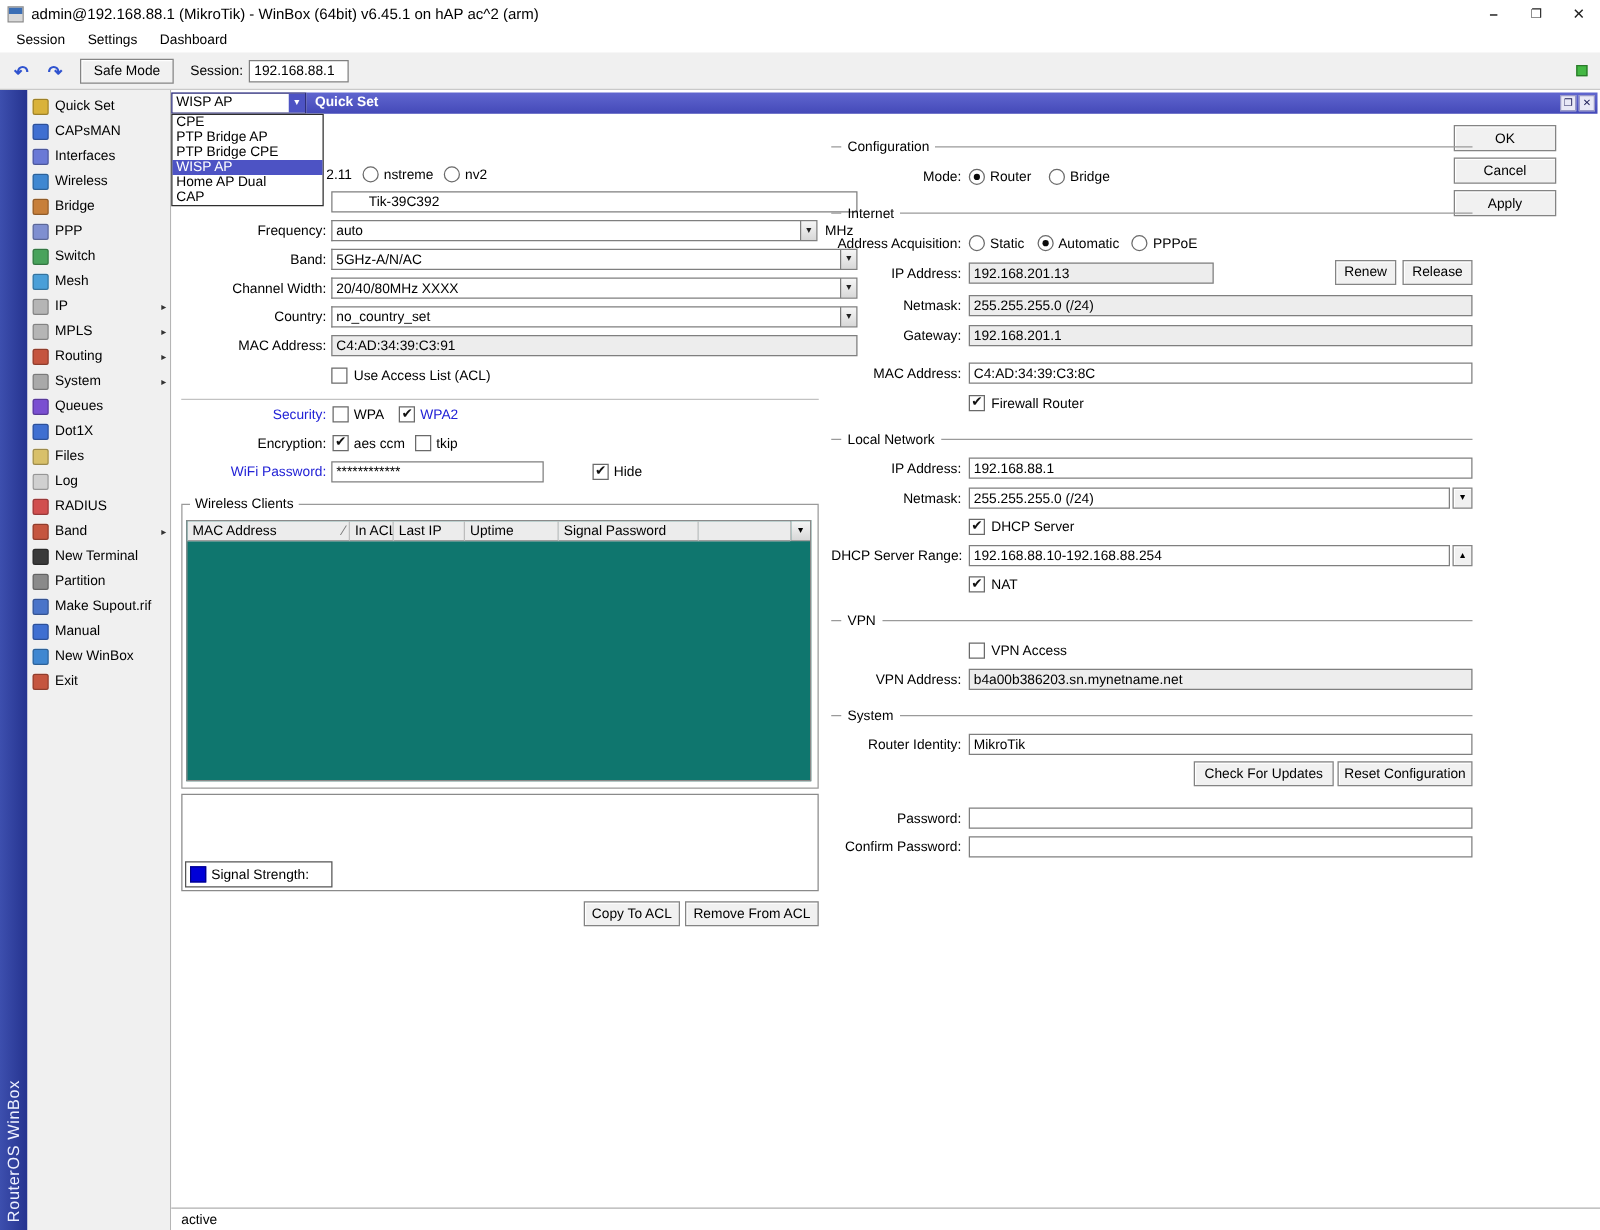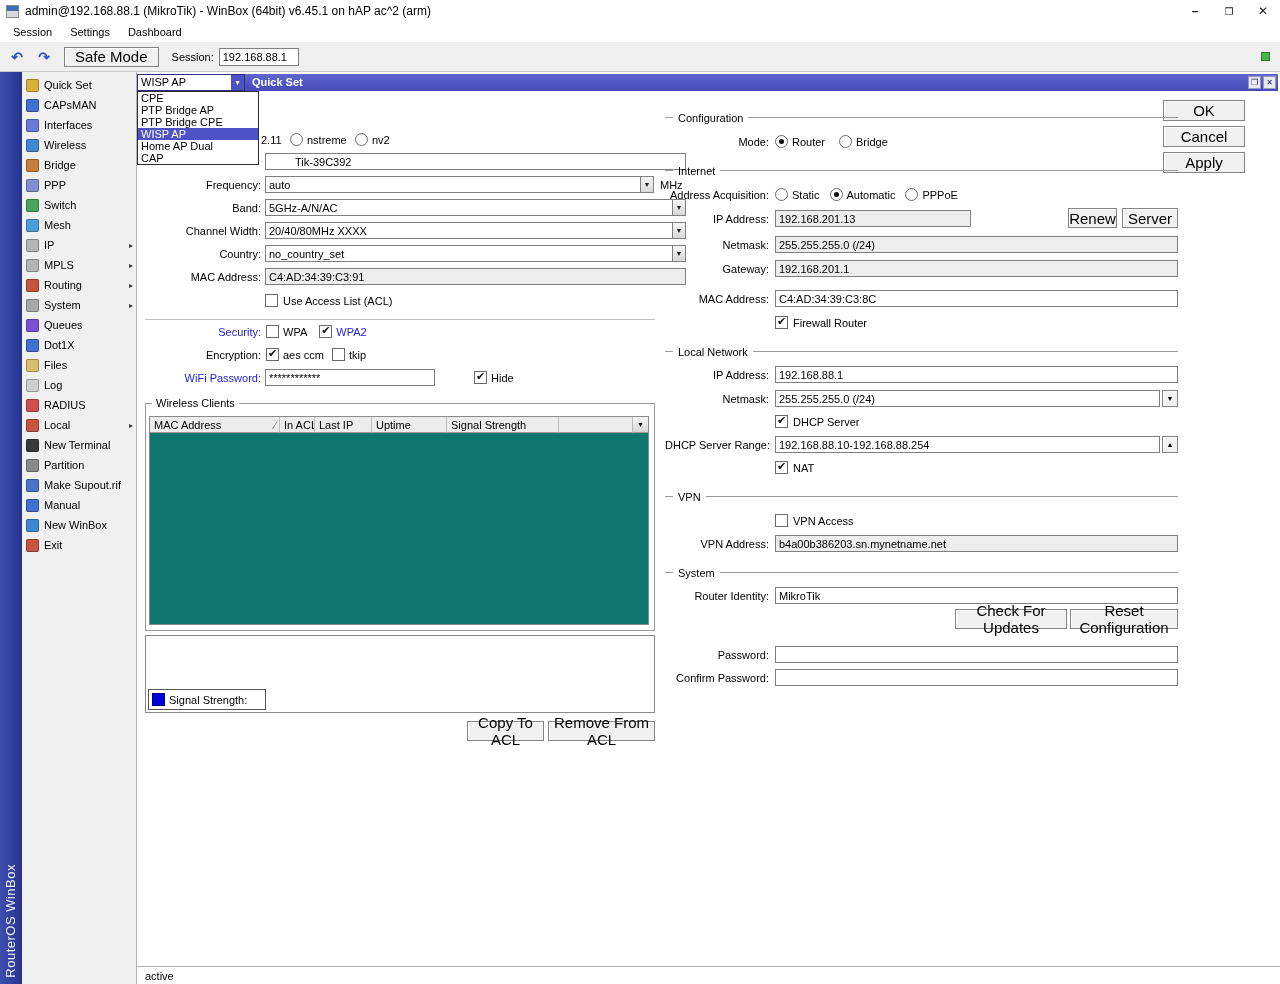--- a/index.html
+++ b/index.html
@@ -19,21 +19,21 @@
 
   
   .menubar { position:absolute; top:22px; left:0; right:0; height:20px; background:#fff; display:flex; align-items:center; padding-left:4px; }
   .mitem { padding:0 9px; height:20px; display:flex; align-items:center; }
 
   
   .toolbar { position:absolute; top:42px; left:0; right:0; height:30px; background:#f0f0f0; border-bottom:1px solid #c9c9c9; display:flex; align-items:center; padding:0 6px; gap:5px; }
   .tico { width:22px; height:20px; display:flex; align-items:center; justify-content:center; color:#2f53cf; font-size:14px; font-weight:bold; }
   .tico.undo::before { content:"↶"; }
   .tico.redo::before { content:"↷"; }
-  .btn { background:#f1f1f1; border:1px solid #848484; box-shadow:inset 1px 1px 0 #fff; font-family:"Liberation Sans",sans-serif; font-size:15px; color:#000; display:inline-flex; align-items:center; justify-content:center; }
+  .btn { background:#f1f1f1; border:1px solid #848484; box-shadow:inset 1px 1px 0 #fff; font-family:"Liberation Sans",sans-serif; font-size:11px; color:#000; display:inline-flex; align-items:center; justify-content:center; }
   .tb-safe { height:20px; padding:0 10px; margin-left:4px; }
   .tb-sess-lab { margin-left:8px; }
   .tb-sess { width:80px; height:18px; border:1px solid #7f7f7f; background:#fff; font:11px "Liberation Sans",sans-serif; padding:0 3px; }
   .tspacer { flex:1; }
   .gdot { width:9px; height:9px; background:#43b843; border:1px solid #2b792b; margin-right:4px; }
 
   
   .stripe { position:absolute; left:0; top:72px; bottom:0; width:22px; background:linear-gradient(90deg,#3d4fae,#25338f); }
   .brand { position:absolute; left:3px; bottom:6px; writing-mode:vertical-rl; transform:rotate(180deg); color:#eef1ff; font-size:13px; letter-spacing:.5px; white-space:nowrap; }
 
@@ -224,21 +224,21 @@
     <div class="srow">
         <span class="sic i15"></span>
         <span class="slb">Log</span>
       </div>
     <div class="srow">
         <span class="sic i16"></span>
         <span class="slb">RADIUS</span>
       </div>
     <div class="srow">
         <span class="sic i17"></span>
-        <span class="slb">Local</span>
+        <span class="slb">Band</span>
         <span class="sar"></span>
       </div>
     <div class="srow">
         <span class="sic i18"></span>
         <span class="slb">New Terminal</span>
       </div>
     <div class="srow">
         <span class="sic i19"></span>
         <span class="slb">Partition</span>
       </div>
@@ -370,21 +370,21 @@
           <span class="th" style="width:35px">
               <span>In ACL</span>
             </span>
           <span class="th" style="width:57px">
               <span>Last IP</span>
             </span>
           <span class="th" style="width:75px">
               <span>Uptime</span>
             </span>
           <span class="th" style="width:112px">
-              <span>Signal Strength</span>
+              <span>Signal Password</span>
             </span>
           <span class="th fillcell"></span>
           <span class="thdrop"></span>
         </div>
       </div>
     </div>
 
     <div class="lowerbox">
       <span class="legend">
         <span class="lgsq"></span>
@@ -423,21 +423,21 @@
       <span style="margin:0 10px 0 4px">Automatic</span>
       <span class="rad"></span>
       <span style="margin-left:4px">PPPoE</span>
     </div>
 
     <div class="rrow" style="top:138px">
       <span class="rlab">IP Address:</span>
       <input class="fld gray" style="width: 196px;" value="192.168.201.13">
     </div>
     <button class="btn" style="position:absolute; top:136px; left:931px; width:49px; height:20px">Renew</button>
-    <button class="btn" style="position:absolute; top:136px; left:985px; width:56px; height:20px">Server</button>
+    <button class="btn" style="position:absolute; top:136px; left:985px; width:56px; height:20px">Release</button>
 
     <div class="rrow" style="top:164px">
       <span class="rlab">Netmask:</span>
       <input class="fld gray" style="width: 403px;" value="255.255.255.0 (/24)">
     </div>
 
     <div class="rrow" style="top:188px">
       <span class="rlab">Gateway:</span>
       <input class="fld gray" style="width: 403px;" value="192.168.201.1">
     </div>

